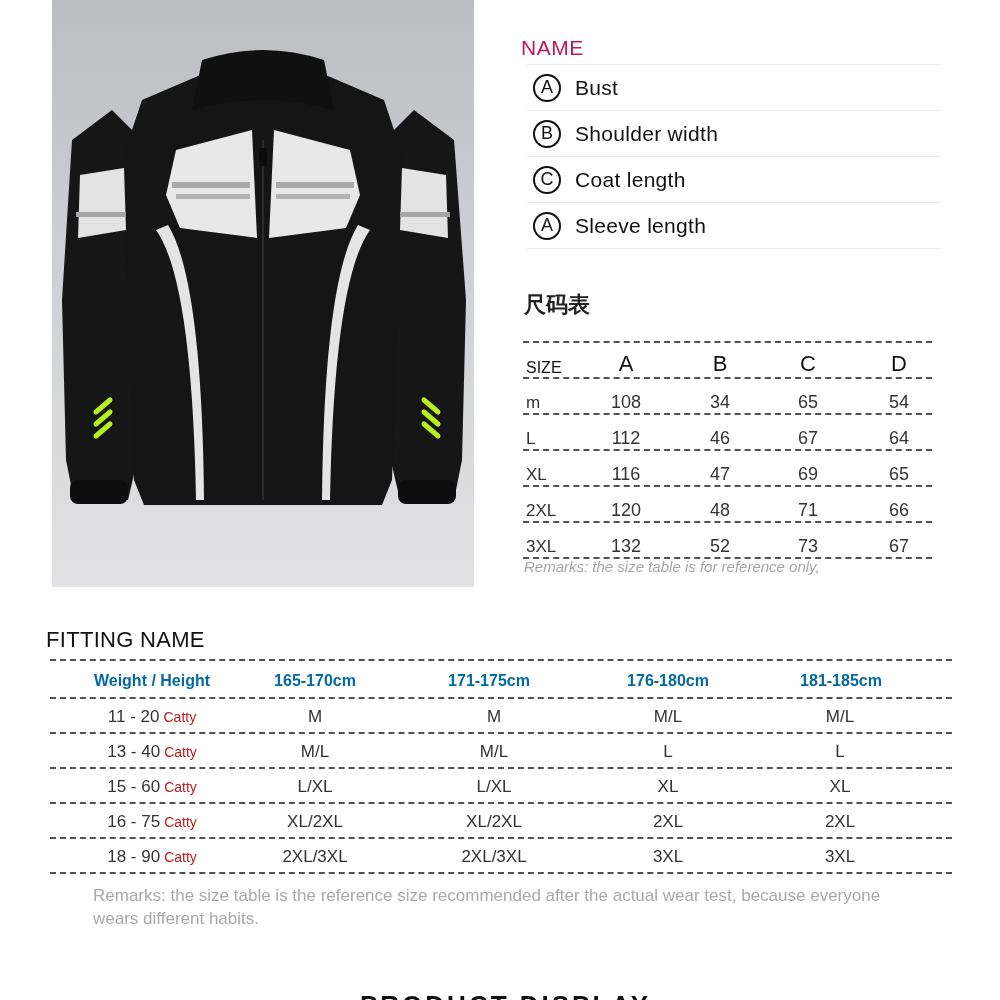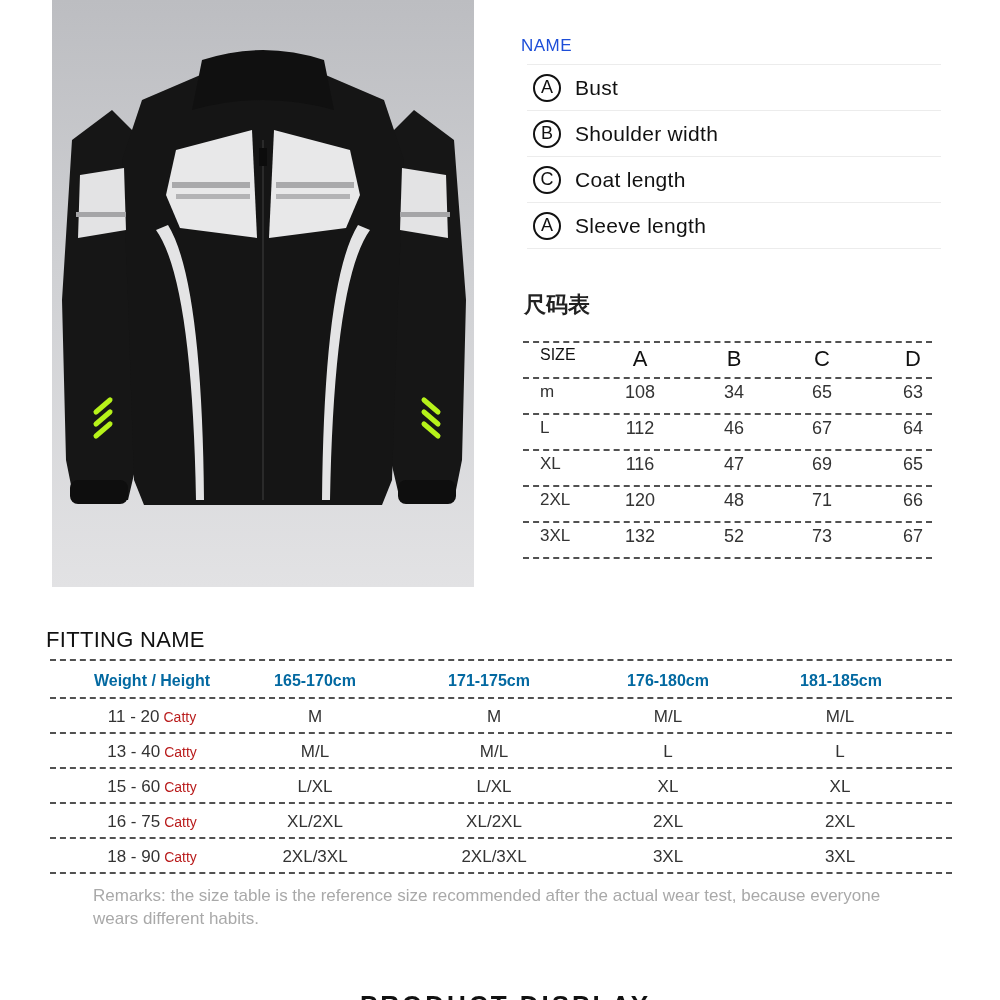--- a/index.html
+++ b/index.html
@@ -5,37 +5,37 @@
   html, body { margin: 0; padding: 0; background: #ffffff; }
   body { width: 1000px; height: 1000px; position: relative; overflow: hidden;
          font-family: "Liberation Sans", sans-serif; color: #111; }
 
   
   .photo { position: absolute; left: 52px; top: 0; width: 422px; height: 587px;
            background: linear-gradient(180deg, #bcbdc1 0%, #cfd0d3 45%, #e2e2e4 100%); overflow: hidden; }
   .photo svg { position: absolute; left: 0; top: 0; }
 
   
-  .name-title { position: absolute; left: 521px; top: 36px; font-size: 17px; letter-spacing: 0.5px; color: #1d4ed8; }
+  .name-title { position: absolute; left: 521px; top: 36px; font-size: 21px; letter-spacing: 0.5px; color: #be185d; }
   .name-list { position: absolute; left: 527px; top: 64px; width: 414px; }
   .name-row { height: 45px; border-top: 1px solid #ececec; display: flex; align-items: center; }
   .name-row:last-child { border-bottom: 1px solid #ececec; }
   .circle-letter { width: 28px; height: 28px; border: 2px solid #111; border-radius: 50%;
                    box-sizing: border-box; display: flex; align-items: center; justify-content: center;
                    font-size: 18px; margin-left: 6px; margin-right: 14px; color: #111; }
   .name-label { font-size: 21px; color: #111; letter-spacing: 0.3px; }
 
   
   .size-title { position: absolute; left: 524px; top: 290px; font-size: 22px; font-weight: bold; color: #222;
                 font-family: "DejaVu Sans", sans-serif; }
 
   
   .size-table { position: absolute; left: 523px; top: 341px; width: 409px; }
   .dash { height: 3px; border-top: 2px dashed #333; opacity: 0.85; }
-  .srow { display: flex; height: 31px; align-items: flex-start; position: relative; margin-left: 14px; }
+  .srow { display: flex; height: 31px; align-items: flex-end; position: relative; }
   .srow .c0 { width: 80px; padding-left: 3px; font-size: 17px; color: #333; }
   .srow .c { position: absolute; font-size: 18px; color: #333; transform: translateX(-50%); }
   .srow.head .c0 { font-size: 16px; color: #111; }
   .srow.head .c { font-size: 22px; color: #111; }
   .size-remark { position: absolute; left: 524px; top: 555px; font-size: 15px; font-style: italic;
                  color: #a6a6a6; line-height: 23px; }
 
   
   .fit-title { position: absolute; left: 46px; top: 627px; font-size: 22px; color: #111; letter-spacing: 0.3px; }
   .fit-table { position: absolute; left: 50px; top: 659px; width: 902px; }
@@ -124,21 +124,21 @@
     <span class="c" style="left:197px">B</span>
     <span class="c" style="left:285px">C</span>
     <span class="c" style="left:376px">D</span>
   </div>
   <div class="dash"></div>
   <div class="srow">
     <span class="c0">m</span>
     <span class="c" style="left:103px">108</span>
     <span class="c" style="left:197px">34</span>
     <span class="c" style="left:285px">65</span>
-    <span class="c" style="left:376px">63</span>
+    <span class="c" style="left:376px">54</span>
   </div>
   <div class="dash"></div>
   <div class="srow">
     <span class="c0">L</span>
     <span class="c" style="left:103px">112</span>
     <span class="c" style="left:197px">46</span>
     <span class="c" style="left:285px">67</span>
     <span class="c" style="left:376px">64</span>
   </div>
   <div class="dash"></div>
@@ -161,20 +161,21 @@
   <div class="srow">
     <span class="c0">3XL</span>
     <span class="c" style="left:103px">132</span>
     <span class="c" style="left:197px">52</span>
     <span class="c" style="left:285px">73</span>
     <span class="c" style="left:376px">67</span>
   </div>
   <div class="dash"></div>
 </div>
 <div class="size-remark">
+  <div>Remarks: the size table is for reference only,</div>
 </div>
 
 <div class="fit-title">FITTING NAME</div>
 <div class="fit-table">
   <div class="dash"></div>
   <div class="frow head">
     <span class="fc" style="left:102px">Weight / Height</span>
     <span class="fc" style="left:265px">165-170cm</span>
     <span class="fc" style="left:439px">171-175cm</span>
     <span class="fc" style="left:618px">176-180cm</span>

